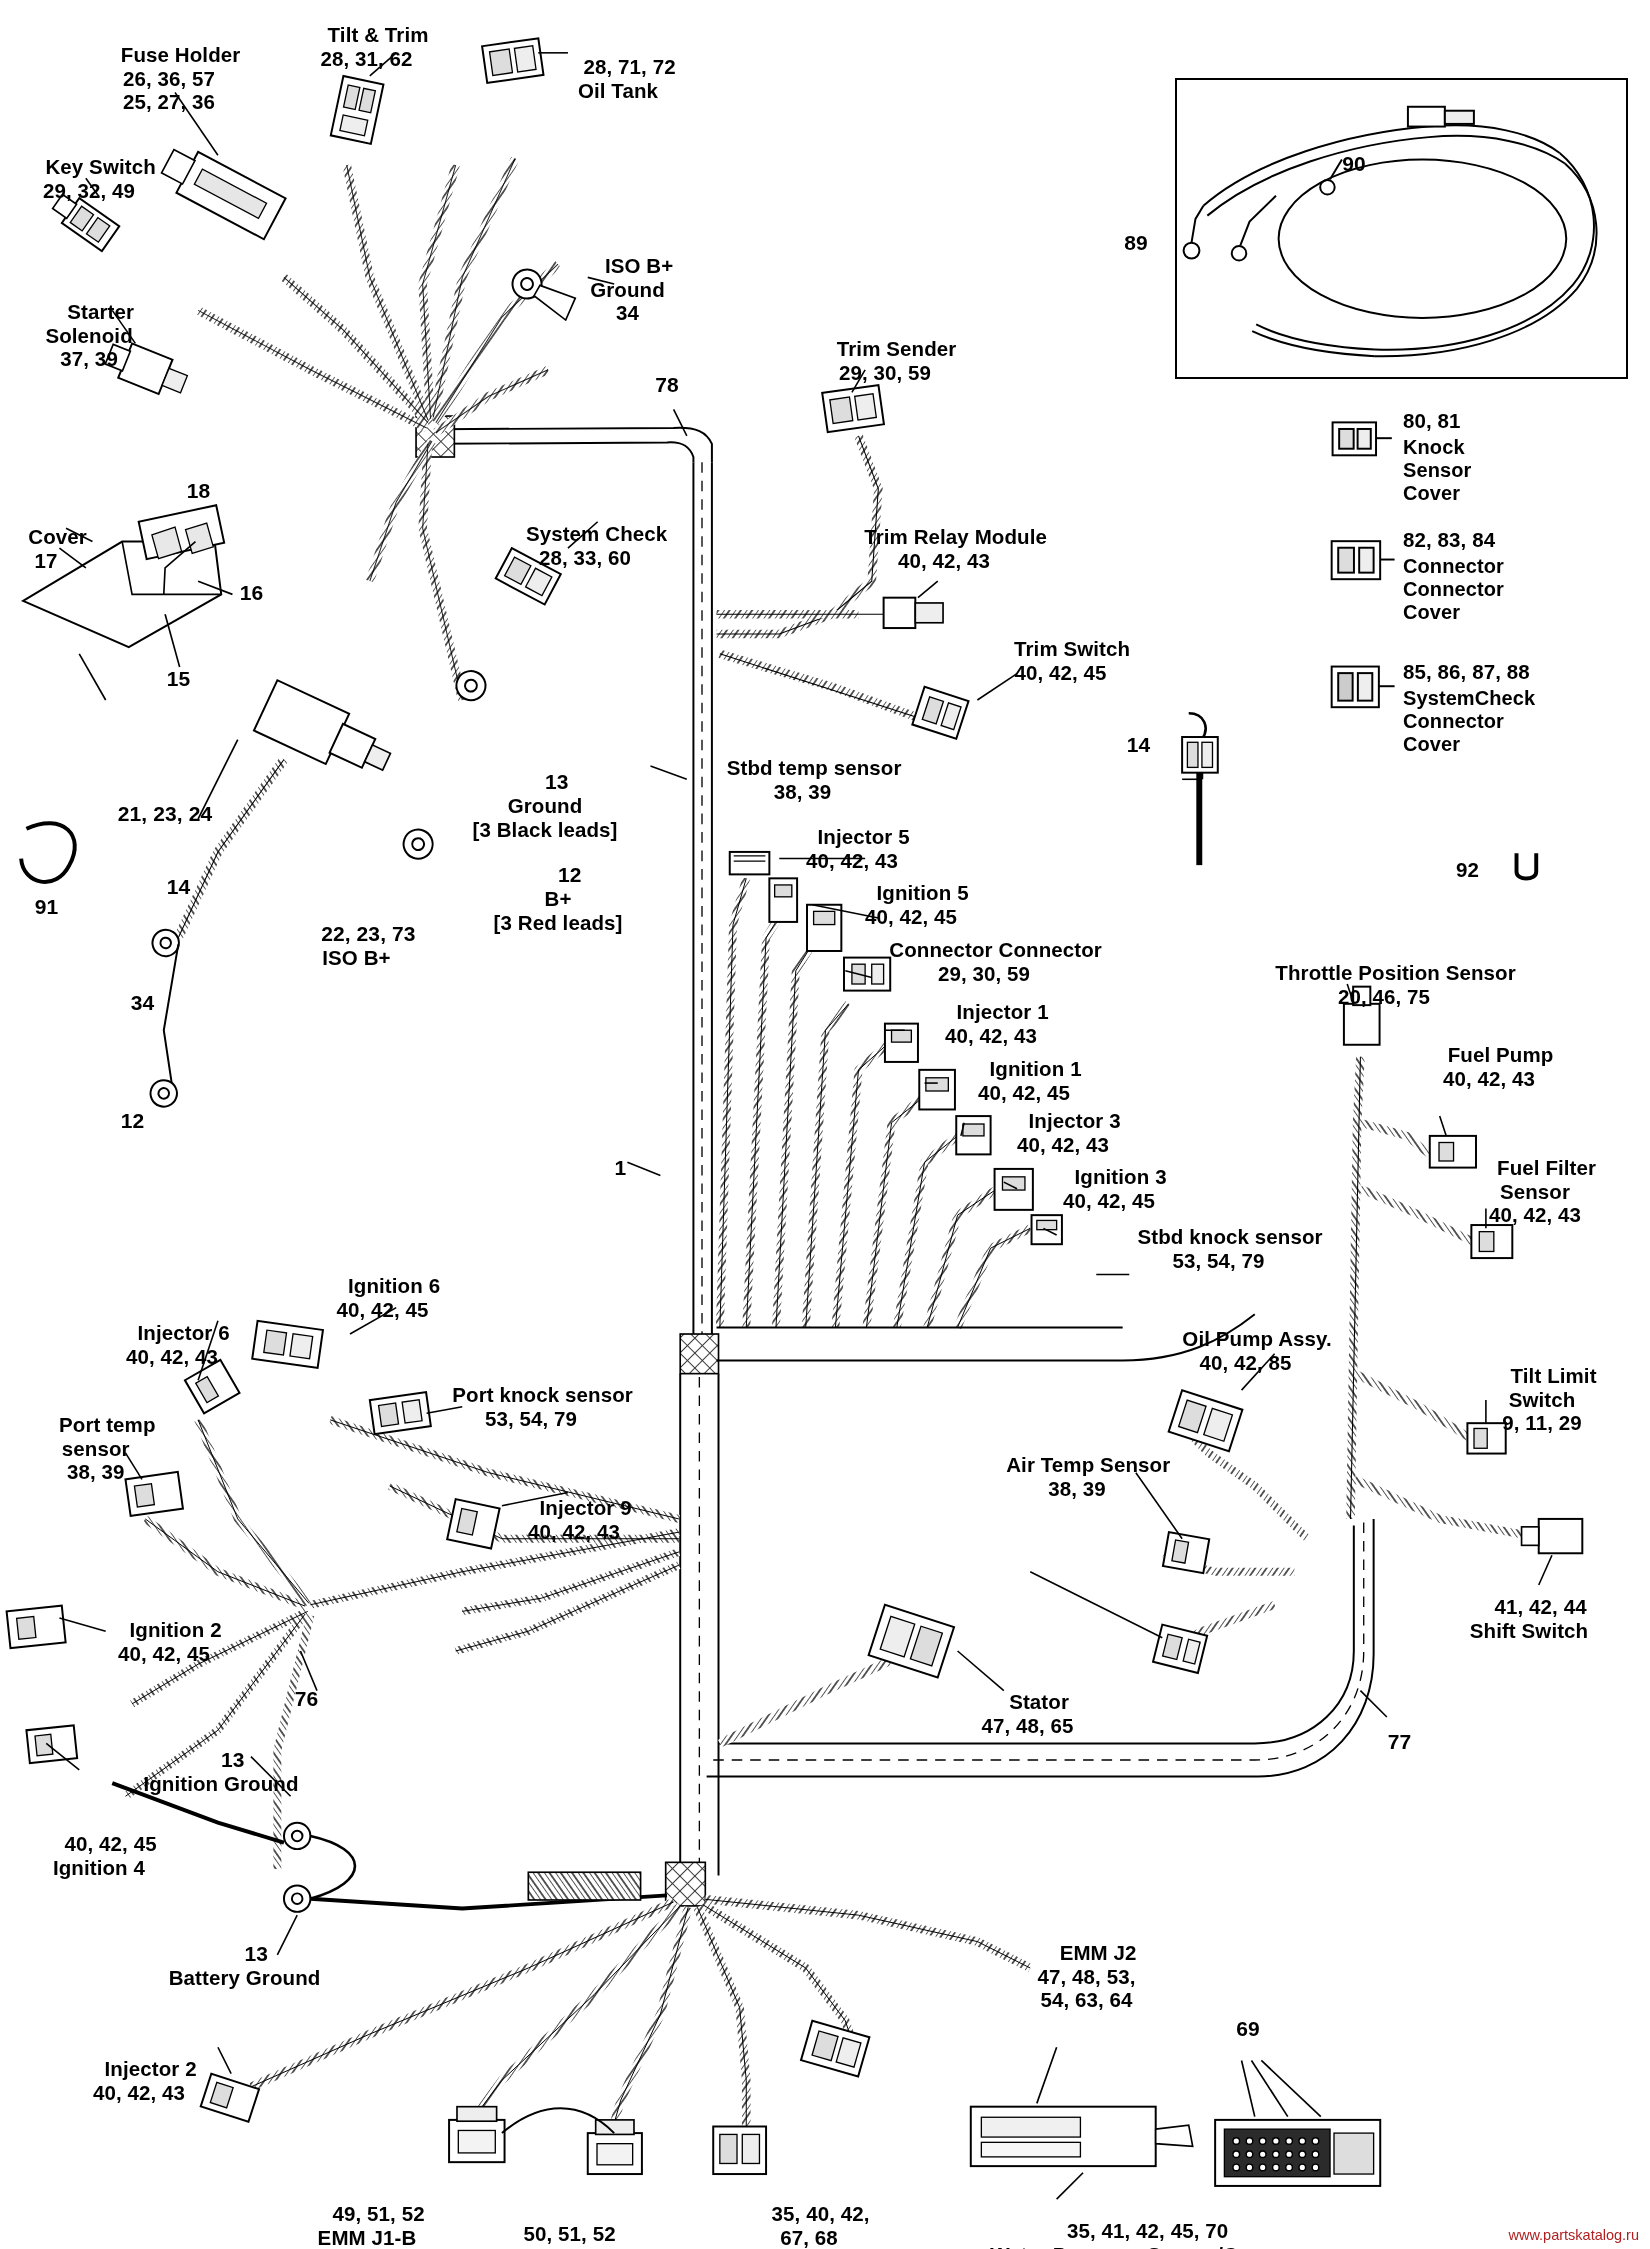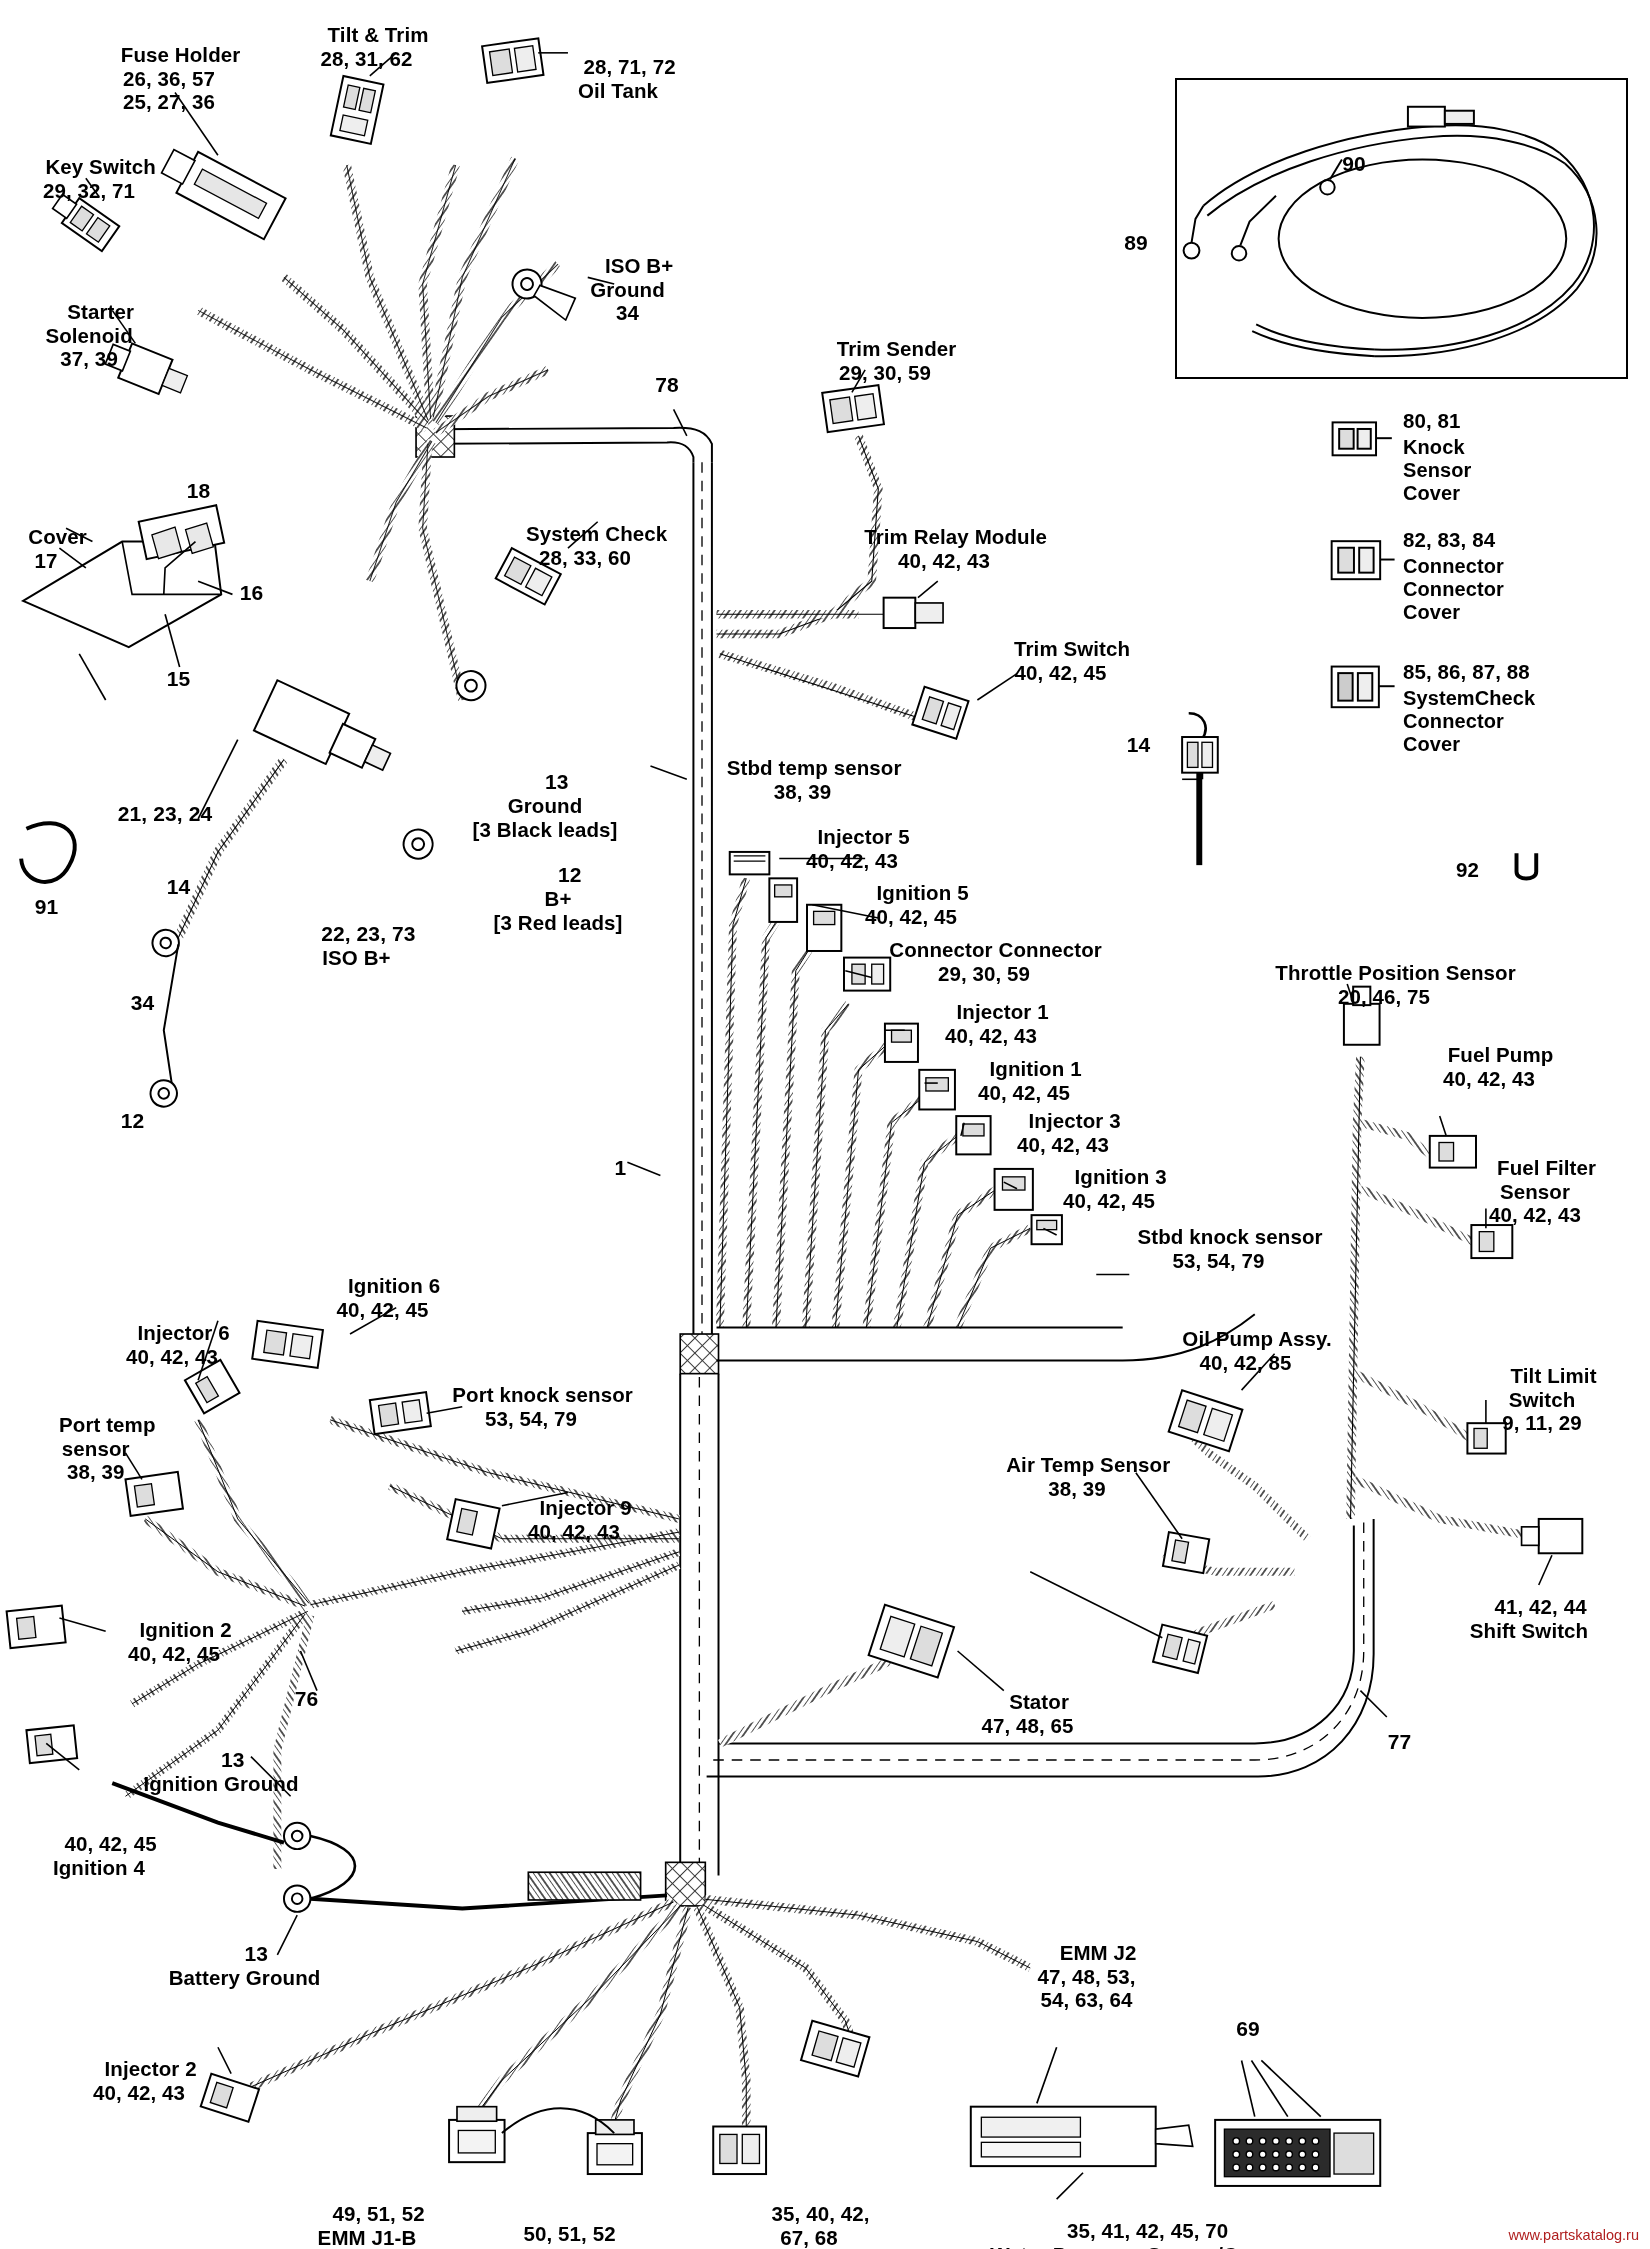--- a/index.html
+++ b/index.html
@@ -655,21 +655,21 @@
 
   <div class="lbl s31 c" style="left:284px; top:0px; width:165px;">
     <span>Tilt &amp; Trim</span><br><span>28, 31, 62</span>
   </div>
 
   <div class="lbl s31 c" style="left:522px; top:32px; width:192px;">
     <span>28, 71, 72</span><br><span>Oil Tank</span>
   </div>
 
   <div class="lbl s31 c" style="left:0px; top:132px; width:178px;">
-    <span>Key Switch</span><br><span>29, 32, 71</span>
+    <span>Key Switch</span><br><span>29, 32, 49</span>
   </div>
 
   <div class="lbl s31 c" style="left:6.6px; top:277px; width:165px;">
     <span>Starter
 Solenoid</span><br><span>37, 39</span>
   </div>
 
   <div class="lbl s31 c" style="left:555px; top:231px; width:145px;">
     <span>ISO B+
 Ground</span><br><span>34</span>
@@ -812,21 +812,21 @@
 
   <div class="lbl s31 c" style="left:13.2px; top:1390px; width:165px;">
     <span>Port temp
 sensor</span><br><span>38, 39</span>
   </div>
 
   <div class="lbl s31 c" style="left:475px; top:1473px; width:198px;">
     <span>Injector 9</span><br><span>40, 42, 43</span>
   </div>
 
-  <div class="lbl s31 c" style="left:75px; top:1595px; width:198px;">
+  <div class="lbl s31 c" style="left:65px; top:1595px; width:198px;">
     <span>Ignition 2</span><br><span>40, 42, 45</span>
   </div>
 
   <div class="lbl s31 c" style="left:0px; top:1809px; width:198px;">
     <span>40, 42, 45</span><br><span>Ignition 4</span>
   </div>
 
   <div class="lbl s32 c" style="left:277px; top:1687px; width:59px;">76</div>
   <div class="lbl s32 c" style="left:1370px; top:1730px; width:59px;">77</div>
 

